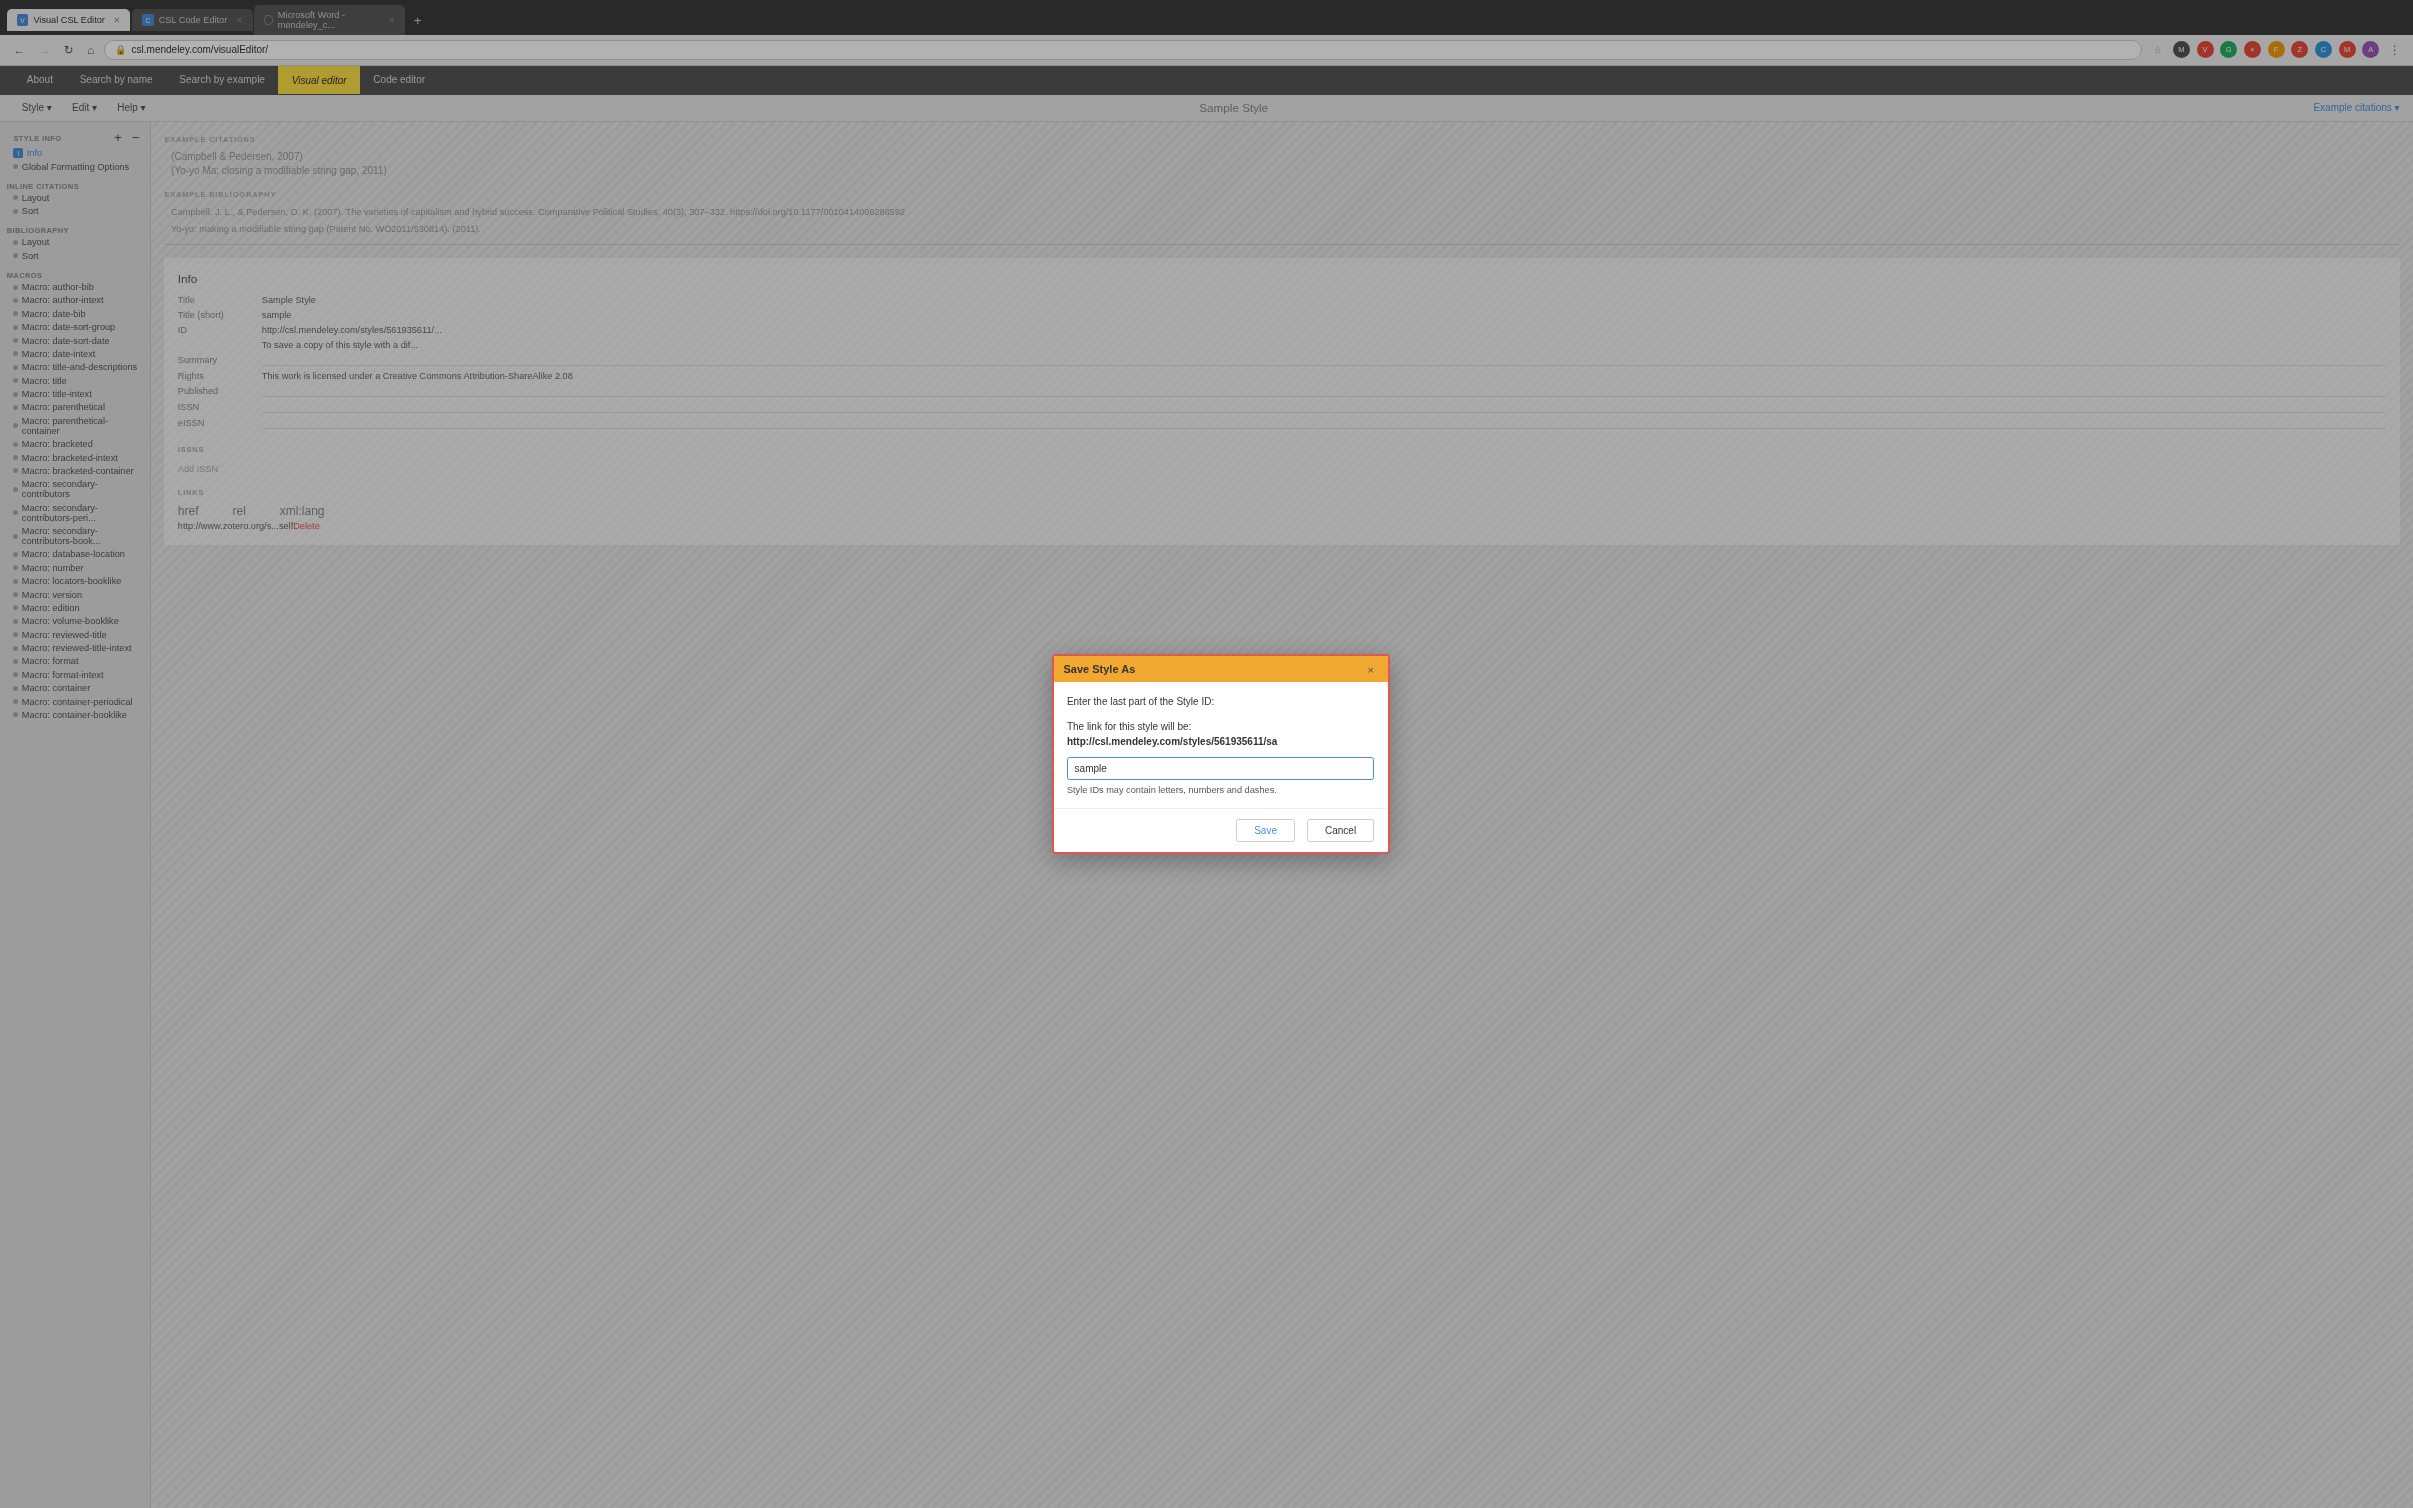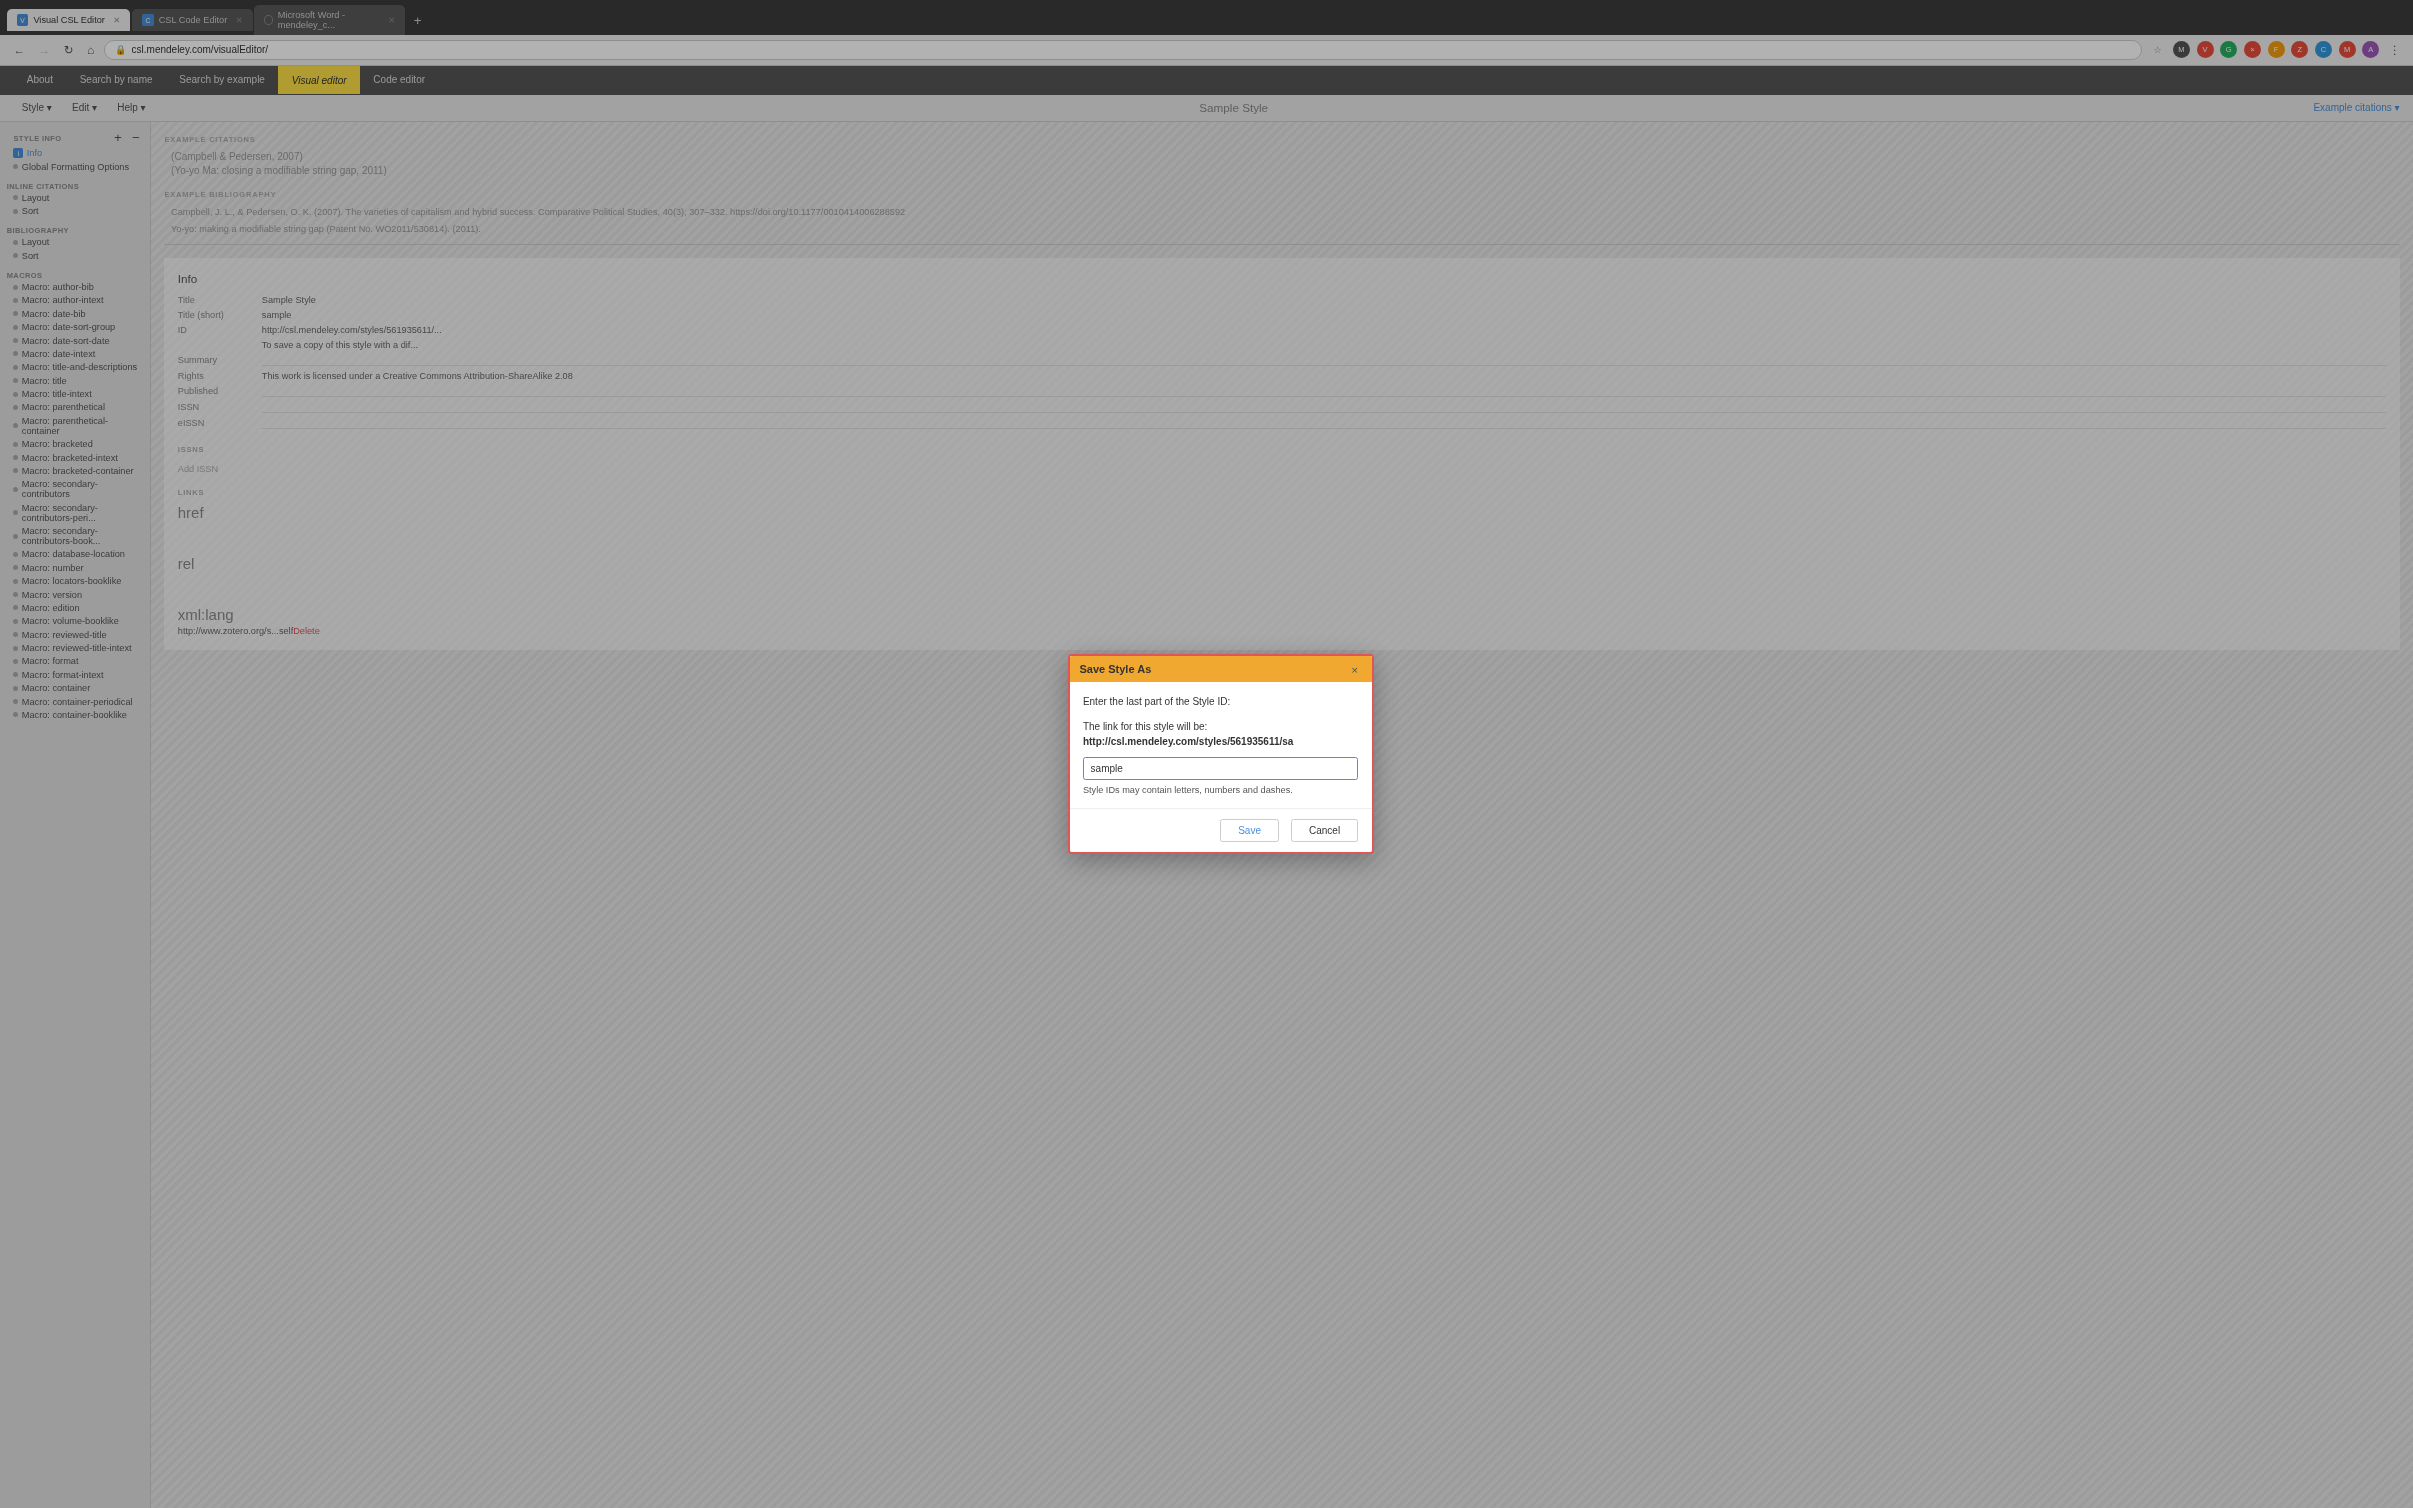--- a/index.html
+++ b/index.html
@@ -67,21 +67,21 @@
 
     .info-section { margin-top: 13.4px; padding: 13.4px; background: rgba(255,255,255,0.5); }
     .info-title { font-size: 11.7px; color: #555; margin-bottom: 10px; }
     .info-row { display: flex; margin-bottom: 5px; align-items: flex-start; }
     .info-label { width: 84px; font-size: 9.2px; color: #888; flex-shrink: 0; }
     .info-value { font-size: 9.2px; color: #666; flex: 1; }
     .info-input { border: none; border-bottom: 0.8px solid #ddd; background: transparent; font-size: 9.2px; color: #666; width: 100%; }
 
     
     .modal-overlay { position: fixed; top: 0; left: 0; right: 0; bottom: 0; background: rgba(0,0,0,0.3); display: flex; align-items: center; justify-content: center; z-index: 1000; }
-    .modal { background: white; border: 2.5px solid #e05555; border-radius: 3.4px; width: 306px; box-shadow: 0 6.7px 27px rgba(0,0,0,0.3); margin-left: 28px; }
+    .modal { background: white; border: 2.5px solid #e05555; border-radius: 3.4px; width: 338px; box-shadow: 0 6.7px 27px rgba(0,0,0,0.3); margin-left: 28px; }
     .modal-header { background: #f0a830; padding: 6.7px 10px; display: flex; align-items: center; justify-content: space-between; border-radius: 1.7px 1.7px 0 0; }
     .modal-title { font-size: 11px; color: #333; font-weight: bold; }
     .modal-close { background: none; border: none; font-size: 11.7px; color: #555; cursor: pointer; padding: 0 3.4px; }
     .modal-body { padding: 13.4px; }
     .modal-label { font-size: 10px; color: #333; margin-bottom: 3.4px; }
     .modal-sublabel { font-size: 10px; color: #333; margin-bottom: 3.4px; }
     .modal-url { font-size: 10px; color: #333; font-weight: bold; margin-bottom: 10px; }
     .modal-input { width: 100%; padding: 5px 6.7px; border: 1.7px solid #4a90d9; border-radius: 2.5px; font-size: 10px; color: #333; outline: none; }
     .modal-hint { font-size: 9.2px; color: #555; margin-top: 5px; }
     .modal-footer { padding: 10px 13.4px; display: flex; justify-content: flex-end; gap: 12px; border-top: 0.8px solid #eee; }
@@ -379,21 +379,21 @@
           <span class="info-label">eISSN</span>
           <input class="info-input" type="text" style="">
         </div>
 
         <br>
         <div class="section-label">ISSNs</div>
         <div style="padding: 3.4px 0; color: #aaa; font-size: 9.2px;">Add ISSN</div>
 
         <br>
         <div class="section-label">Links</div>
-        <div style="display:flex; gap: 34px; font-size:15px; color: #888; margin-bottom: 3.4px; flex-direction: column;">
+        <div style="display:flex; gap: 34px; font-size:12px; color: #888; margin-bottom: 3.4px;">
           <span>href</span>
           <span>rel</span>
           <span>xml:lang</span>
         </div>
         <div style="display:flex; font-size:9.2px; color: #666;">
           <span>http://www.zotero.org/s...</span>
           <span>self</span>
           <span></span>
           <span style="color:#e05555; cursor:pointer;">Delete</span>
         </div>

